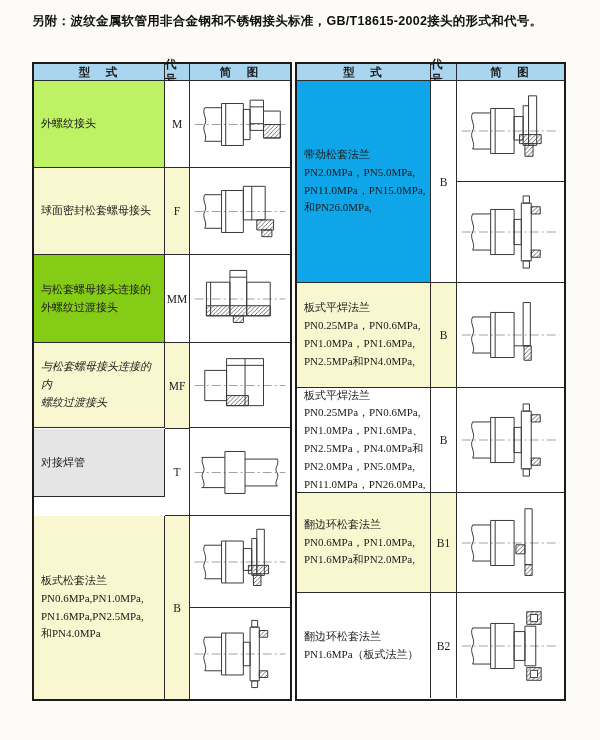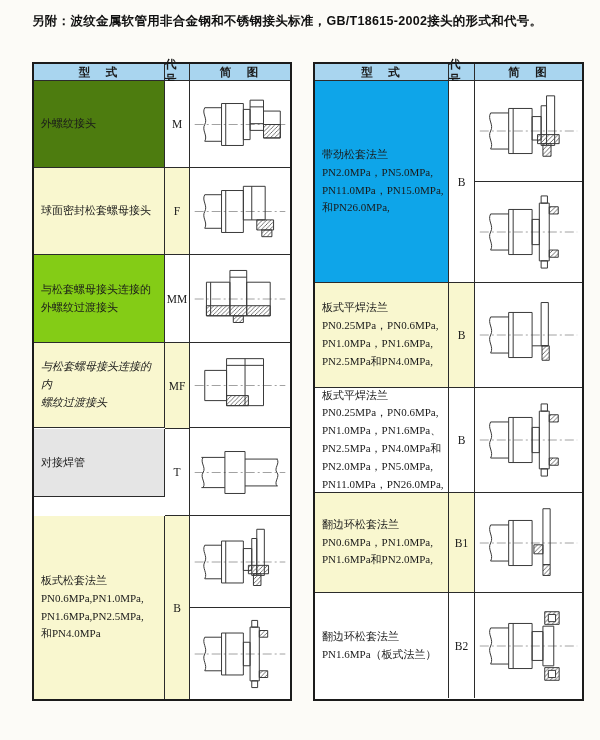--- a/index.html
+++ b/index.html
@@ -1,20 +1,20 @@
 <!DOCTYPE html>
 <html><head>
 <meta charset="utf-8">
 <style>
   html,body{margin:0;padding:0;}
   .page{width:600px;height:740px;background:#fcfbf7;position:relative;overflow:hidden;
         font-family:"Liberation Sans",sans-serif;color:#1a1a1a;}
   .title{position:absolute;left:32px;top:13px;font-size:12.5px;font-weight:bold;
          color:#101010;letter-spacing:.3px;white-space:nowrap;}
-  .tables{position:absolute;left:32px;top:62px;display:flex;gap:21px;}
+  .tables{position:absolute;left:32px;top:62px;display:flex;gap:3px;}
   .tbl{border:2px solid #1b1b1b;background:#fff;}
   .row{display:flex;box-sizing:border-box;}
   .cell{box-sizing:border-box;border-right:1px solid #2b2b2b;border-bottom:1px solid #2b2b2b;background:#fff;}
   .row .cell:last-child{border-right:none;}
   .tbl .row:last-child .cell{border-bottom:none;}
   .hdr-cell{display:flex;align-items:center;justify-content:center;font-weight:bold;
             font-size:11.5px;letter-spacing:2px;}
   .type-cell{display:flex;align-items:center;padding:4px 4px 4px 7px;font-size:11px;
              line-height:1.62;white-space:pre-line;font-family:"Liberation Serif",serif;}
   .code-cell{display:flex;align-items:center;justify-content:center;
@@ -39,21 +39,21 @@
 <div class="page">
   <div class="title">另附：波纹金属软管用非合金钢和不锈钢接头标准，GB/T18615-2002接头的形式和代号。</div>
   <div class="tables">
     <div class="tbl" id="tbl-left">
         <div class="row">
           <div class="cell hdr-cell" style="width: 131px; height: 17px; background: rgb(169, 213, 239);">型　式</div>
           <div class="cell hdr-cell" style="width: 25px; height: 17px; background: rgb(169, 213, 239);">代号</div>
           <div class="cell hdr-cell" style="width: 100px; height: 17px; background: rgb(169, 213, 239);">简　图</div>
         </div>
         <div class="row">
-          <div class="cell type-cell" style="width: 131px; height: 87px; background: #4d7c0f;">外螺纹接头</div>
+          <div class="cell type-cell" style="width: 131px; height: 87px; background: #bef264;">外螺纹接头</div>
           <div class="cell code-cell" style="width: 25px; height: 87px; background: rgb(255, 255, 255);">M</div>
           <div class="cell sketch-cell" style="width: 100px; height: 87px;">
             <div class="sub">
               <svg class="sketch" width="94" height="79" viewBox="0 0 112 84">
                 <line x1="2" y1="42" x2="110" y2="42" stroke="#8a8a8a" stroke-width="0.8" stroke-dasharray="9 3 2 3"></line>
                 <line x1="14" y1="22" x2="34" y2="22" stroke="#3a3a3a" stroke-width="1" fill="none"></line>
                 <line x1="14" y1="62" x2="34" y2="62" stroke="#3a3a3a" stroke-width="1" fill="none"></line>
                 <path d="M14,22 c-4,7 4,13 0,20 c-4,7 4,13 0,20" stroke="#3a3a3a" stroke-width="1" fill="none"></path>
                 <rect x="34" y="17" width="26" height="50" stroke="#3a3a3a" stroke-width="1" fill="none"></rect>
                 <line x1="39" y1="17" x2="39" y2="67" stroke="#3a3a3a" stroke-width="1" fill="none"></line>

